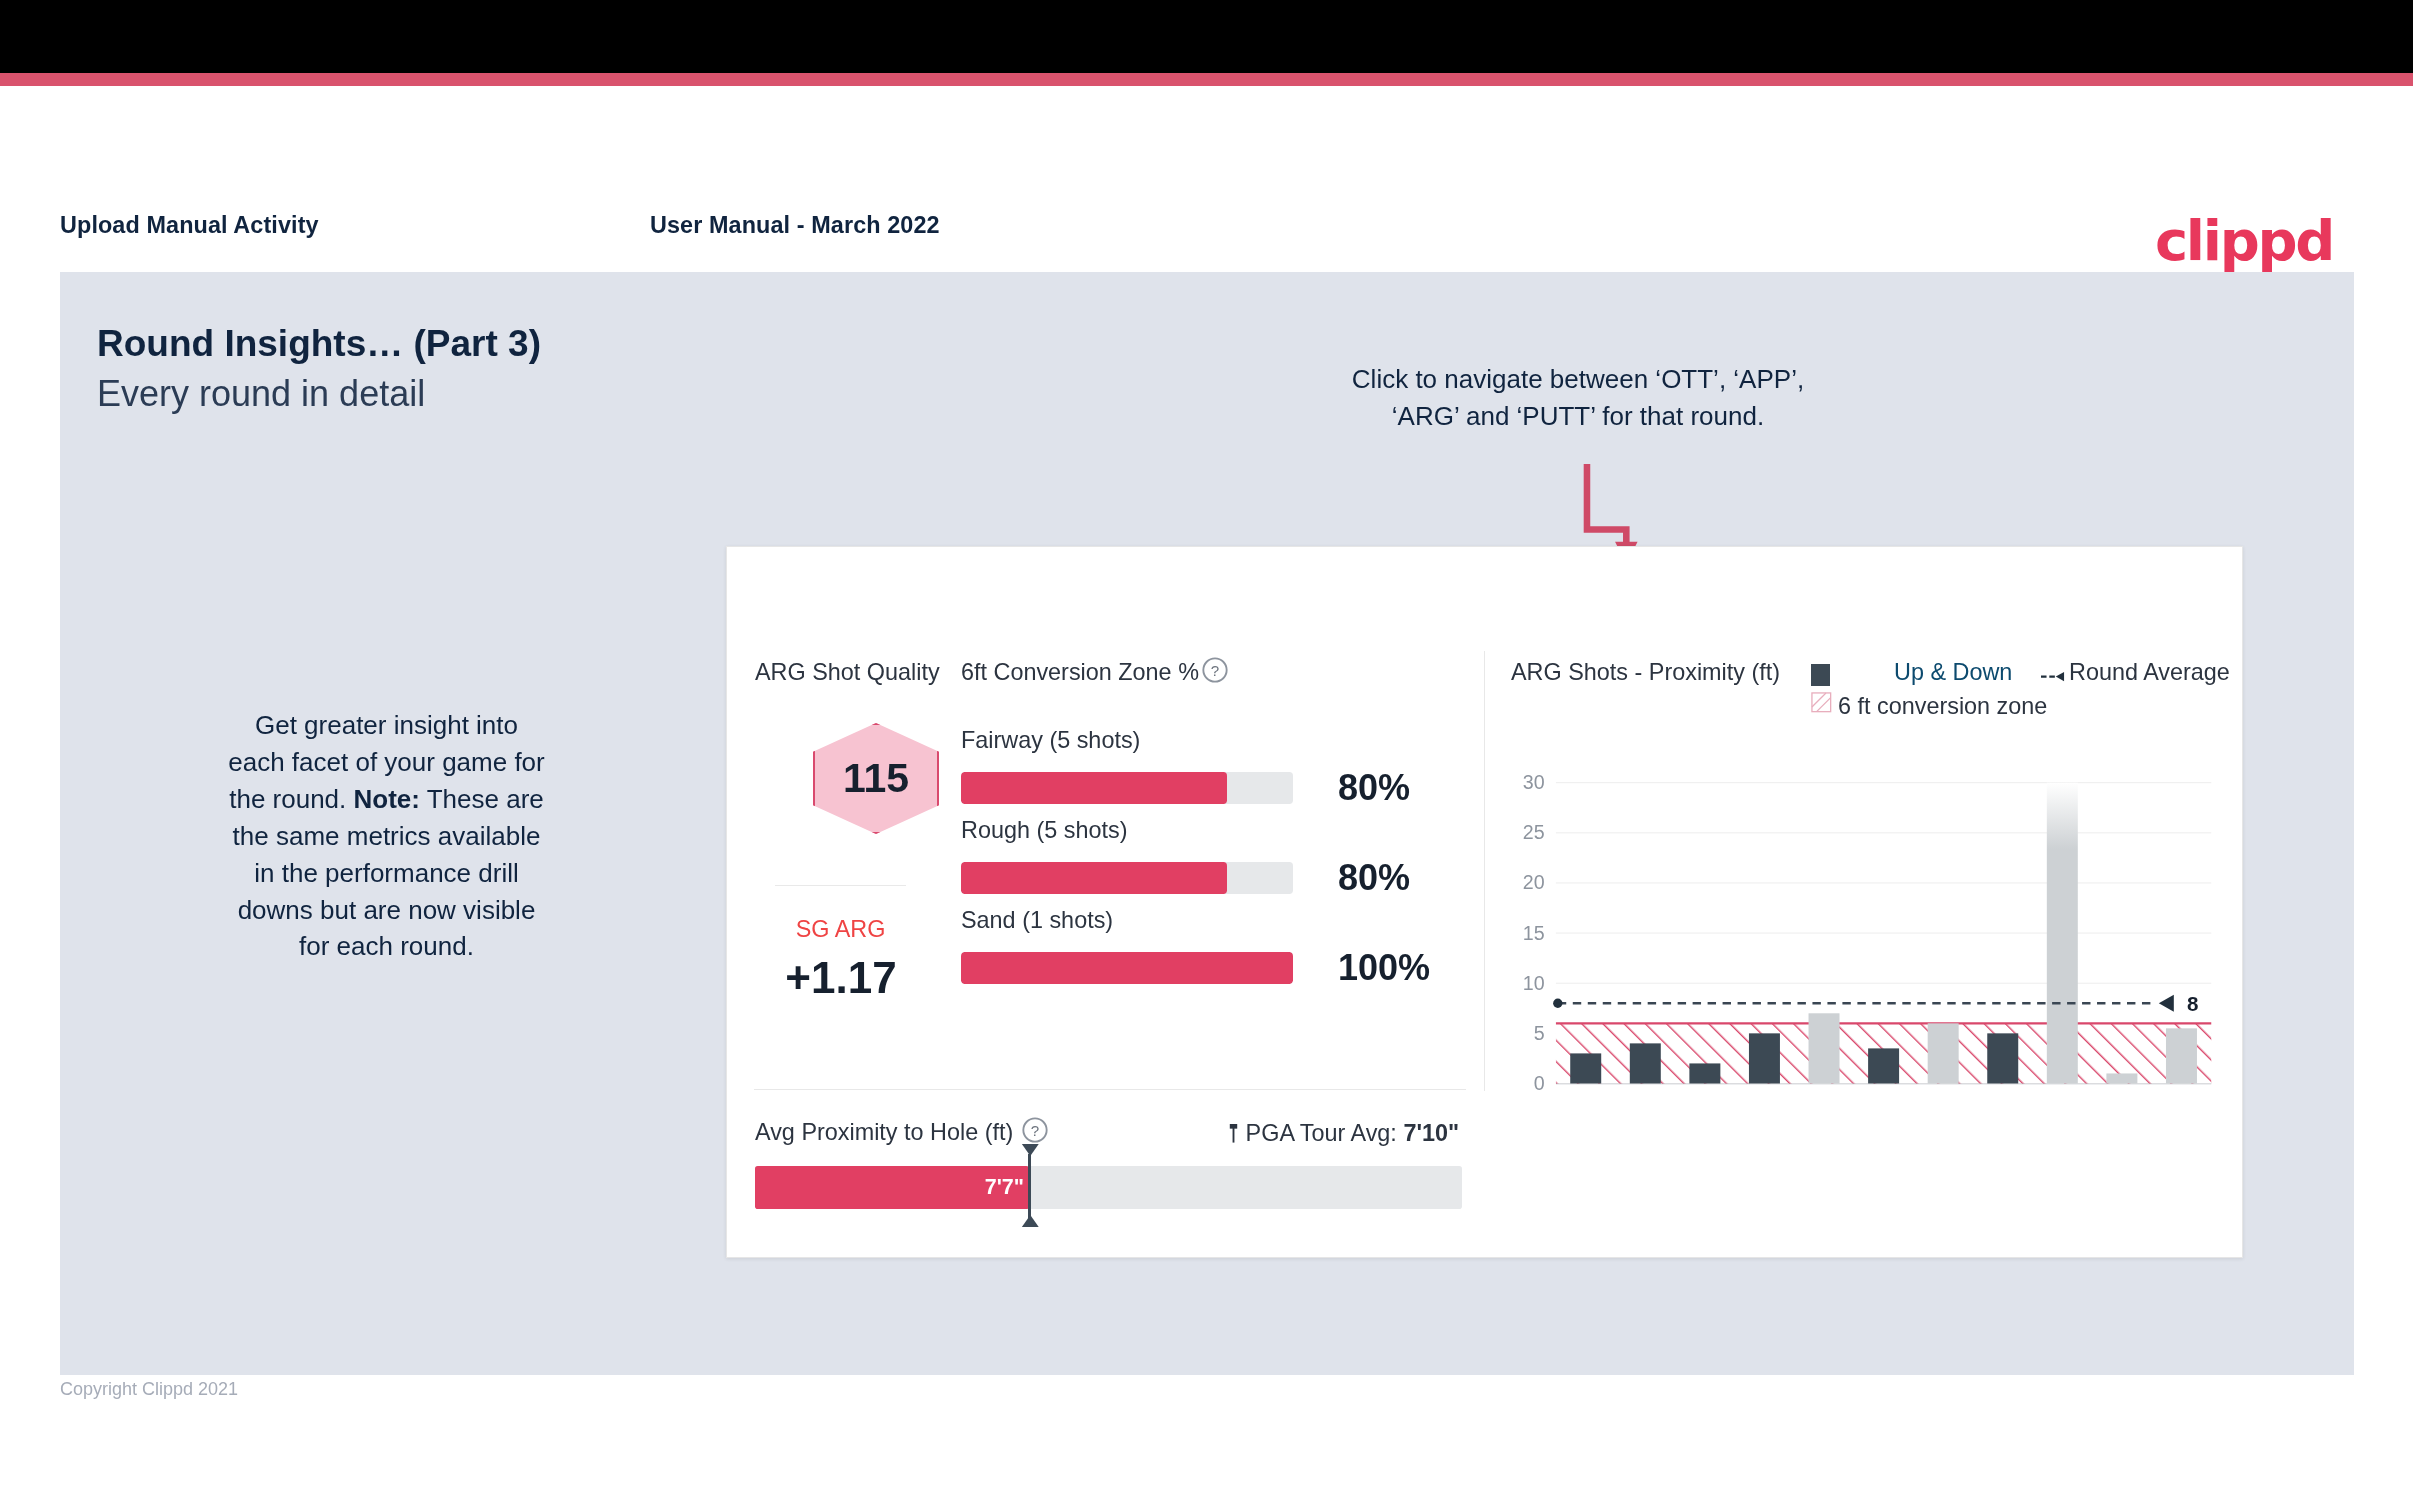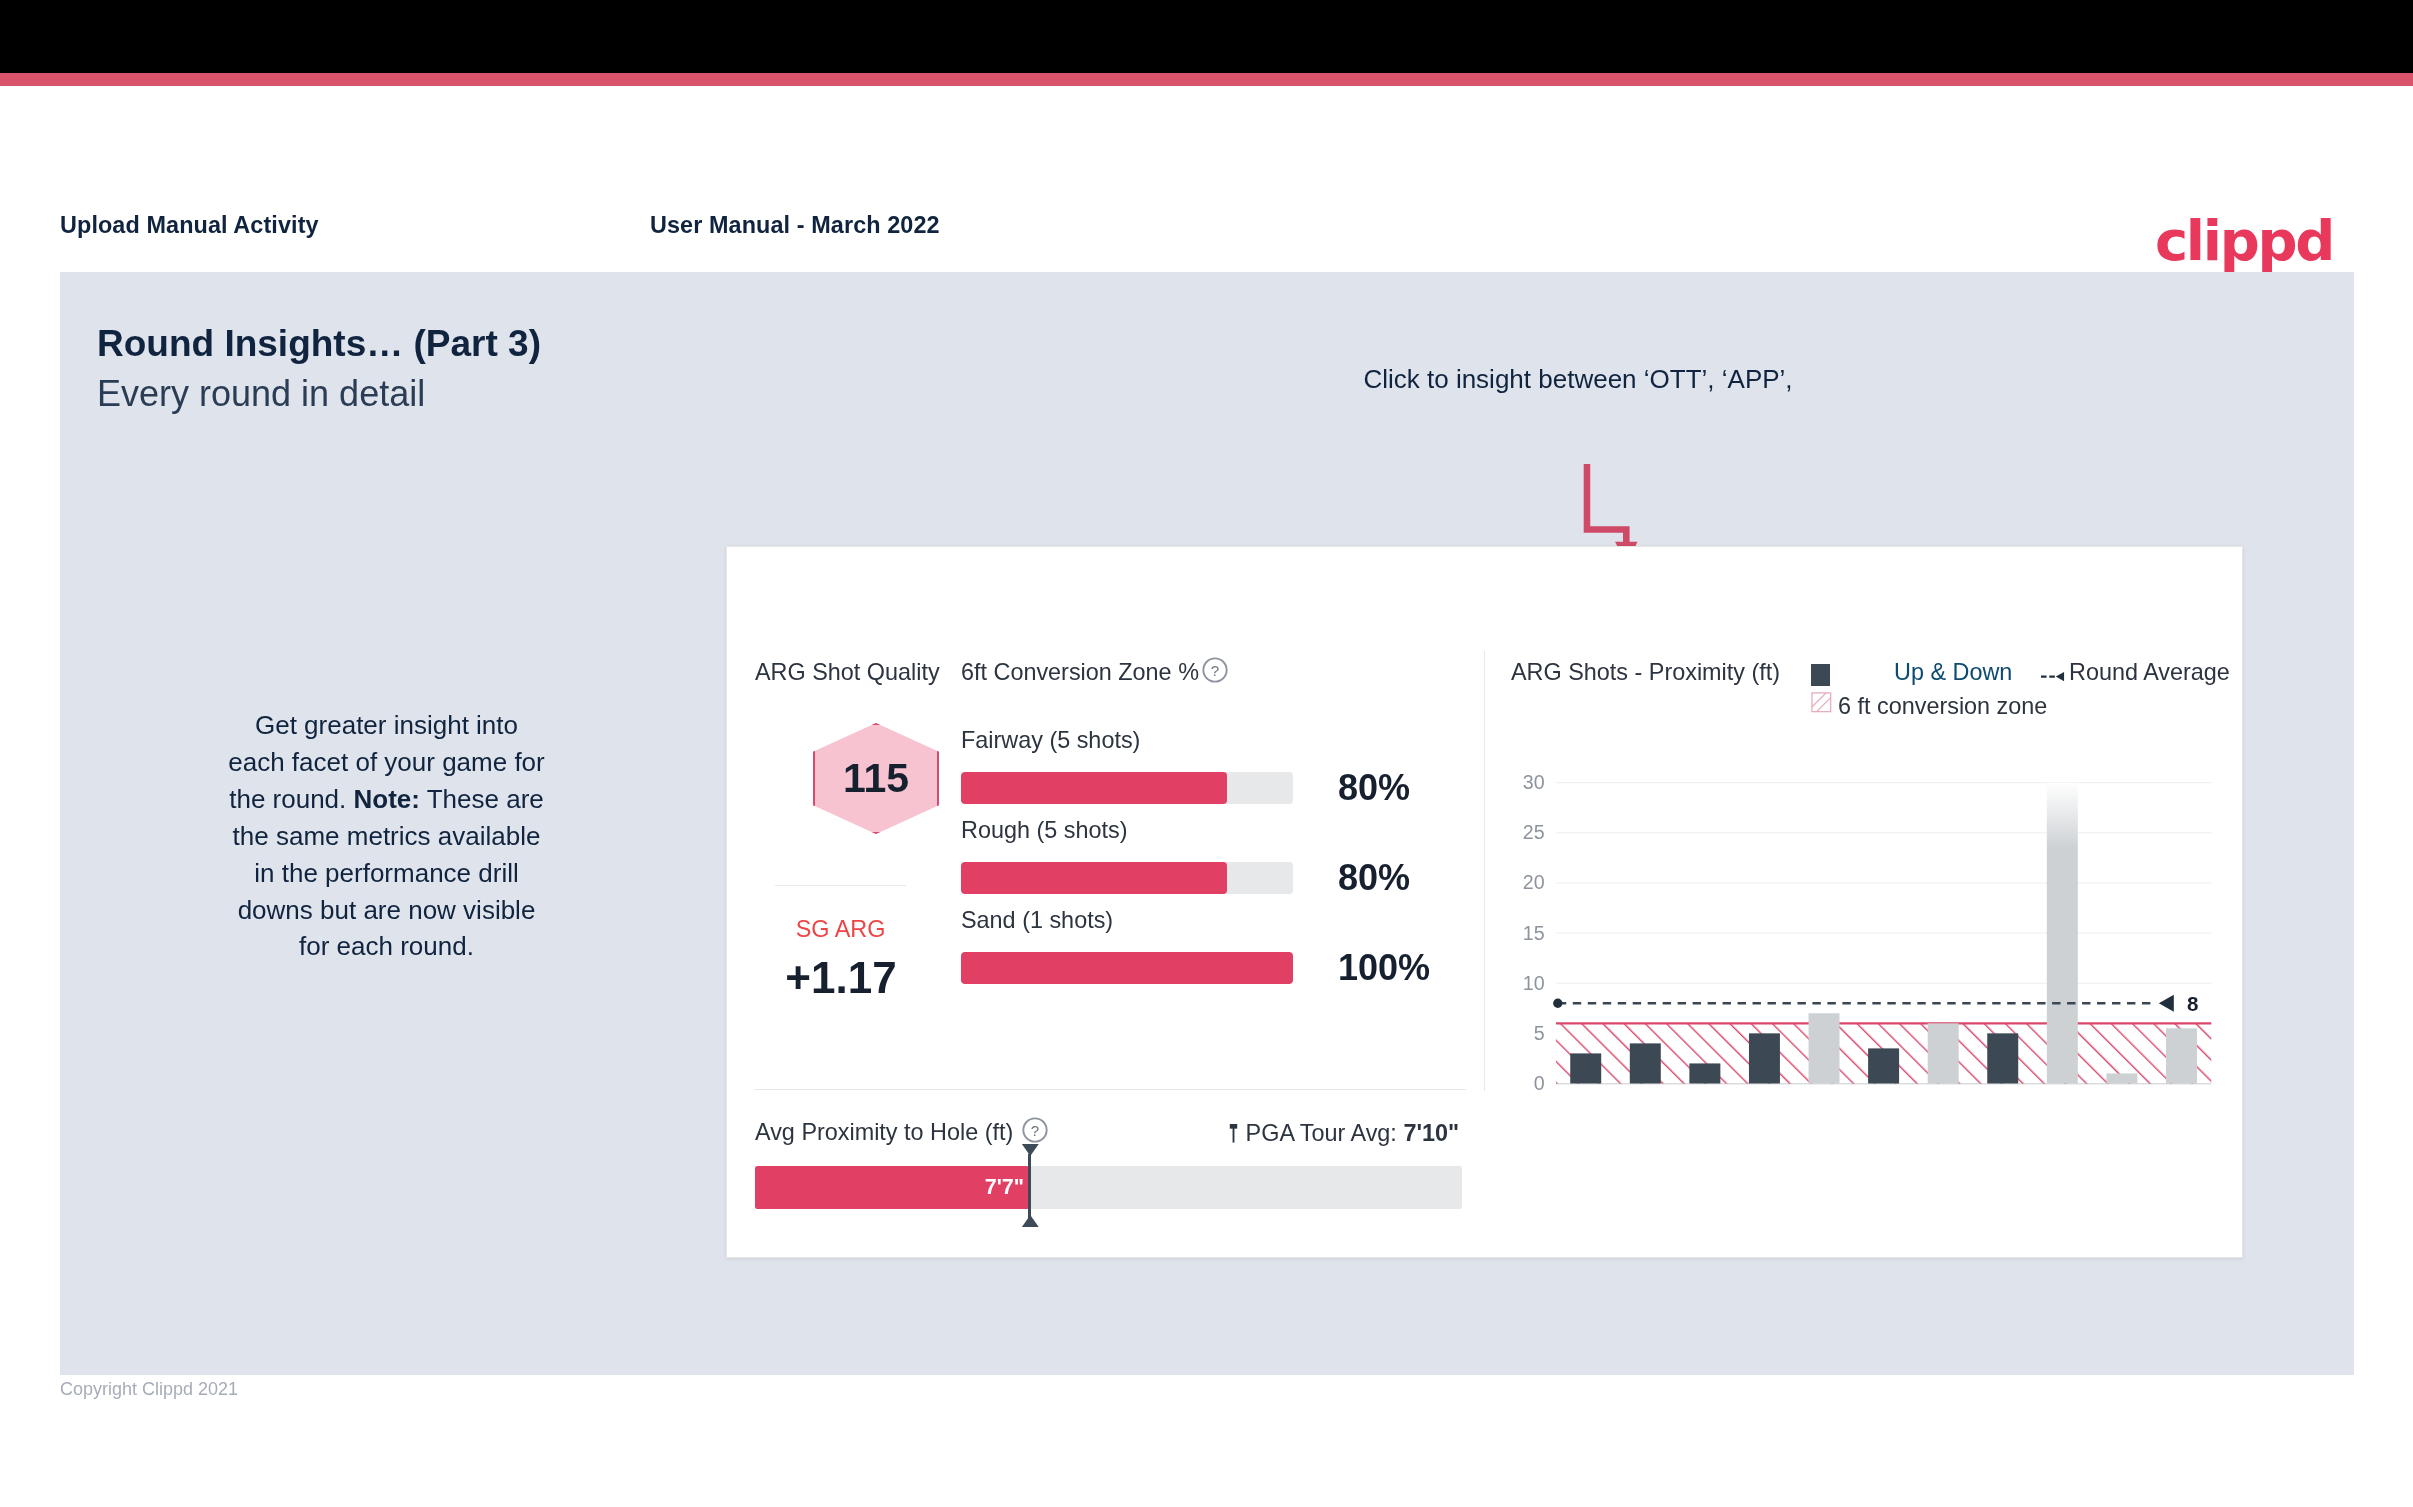--- a/index.html
+++ b/index.html
@@ -112,21 +112,22 @@
     <div class="logo">clippd</div>
     <div class="hdr-rule"></div>
   </div>
 
   <div class="panel"></div>
 
   <div class="title-main">Round Insights… (Part 3)</div>
   <div class="title-sub">Every round in detail</div>
 
   <div class="callout">
-    <div>Click to insight between ‘OTT’, ‘APP’,</div>
+    <div>Click to navigate between ‘OTT’, ‘APP’,</div>
+    <div>‘ARG’ and ‘PUTT’ for that round.</div>
   </div>
 
   <svg class="arrow-svg" width="66" height="103" viewBox="0 0 70 110">
     <path d="M4,0 L4,70 L46,70 L46,88" stroke="#cf4a67" stroke-width="7" fill="none"></path>
     <path d="M46,107 L34,83 L58,83 Z" fill="#cf4a67"></path>
   </svg>
 
   <div class="blurb">
     <span>Get greater insight into each facet of your game for the round. </span><b>Note:</b><span> These are the same metrics available in the performance drill downs but are now visible for each round.</span>
   </div>

